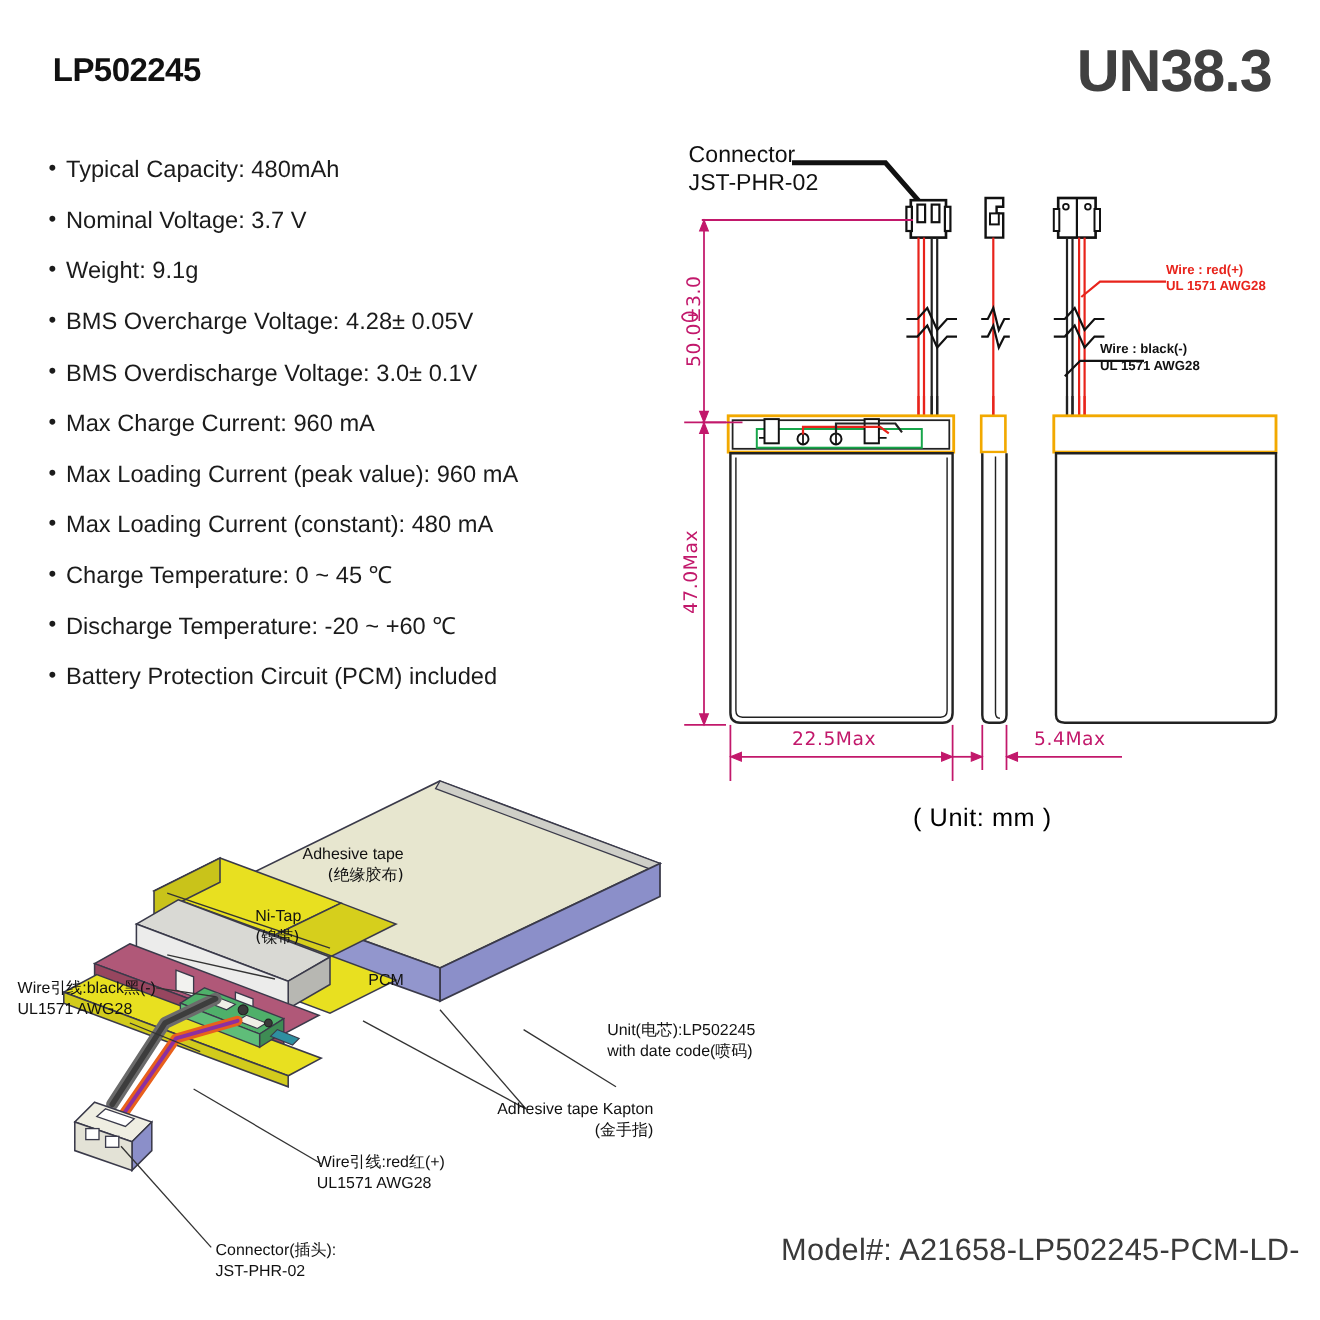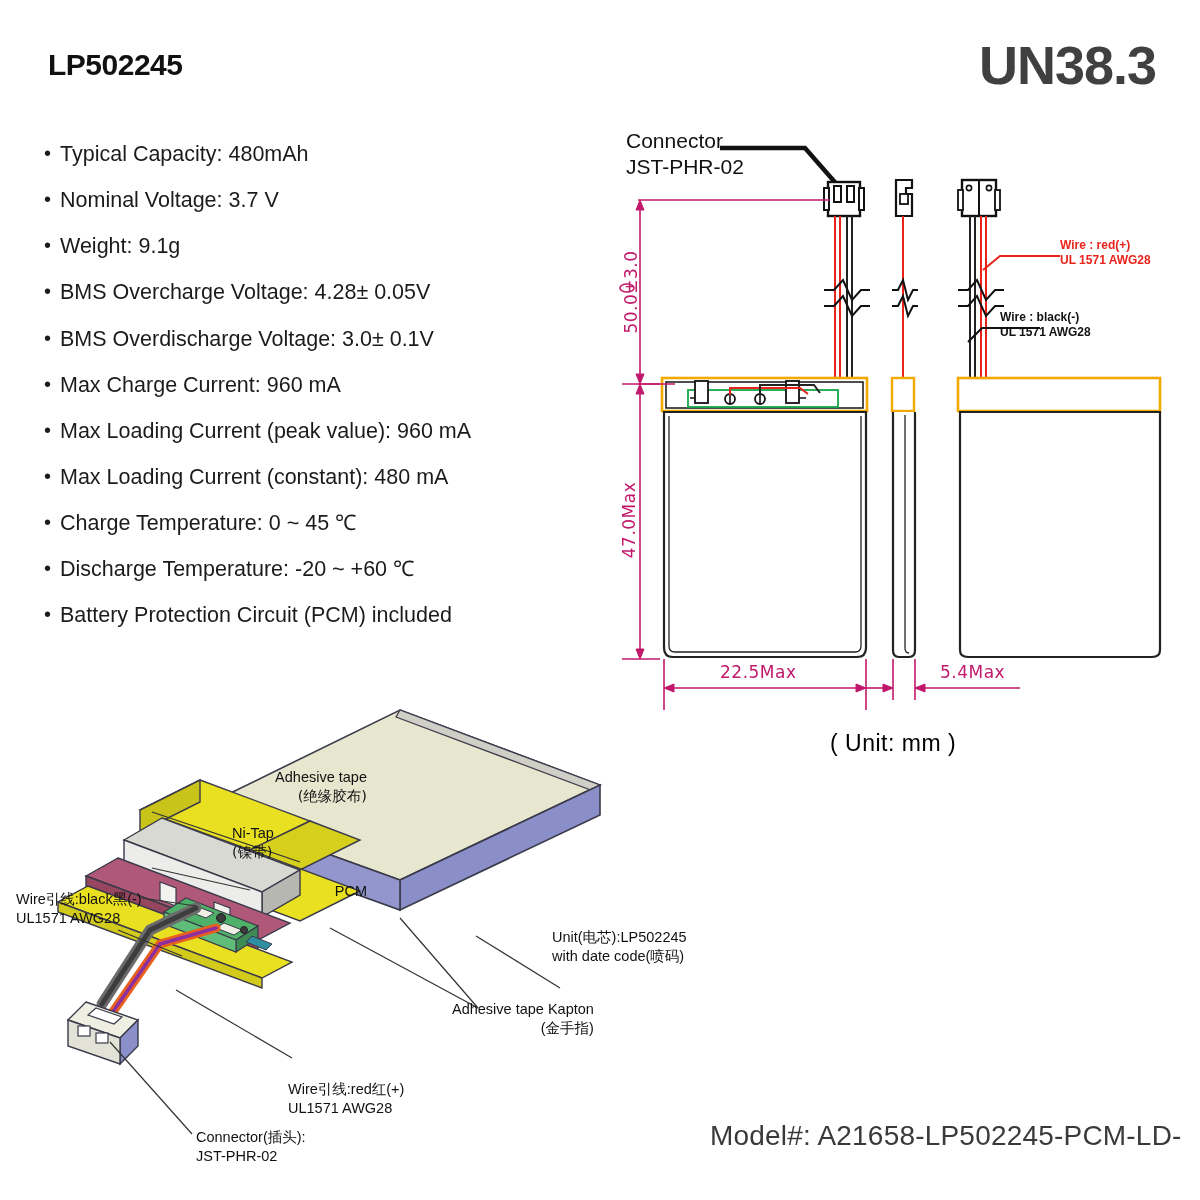--- a/index.html
+++ b/index.html
@@ -406,21 +406,21 @@
     <div class="cn">(镍带)</div>
   </div>
 
   <div class="abs isolbl" style="left:232px; top:192px; text-align:right; width:135px;">PCM</div>
 
   <div class="abs isolbl" style="left:16px; top:200px;">
     <div>Wire引线:black黑(-)</div>
     <div>UL1571 AWG28</div>
   </div>
 
-  <div class="abs isolbl" style="left:288px; top:358px;margin-top:32px;">
+  <div class="abs isolbl" style="left:288px; top:358px;">
     <div>Wire引线:red红(+)</div>
     <div>UL1571 AWG28</div>
   </div>
 
   <div class="abs isolbl" style="left:196px; top:438px;">
     <div>Connector(插头):</div>
     <div>JST-PHR-02</div>
   </div>
 
   <div class="abs isolbl" style="left:552px; top:238px;">

